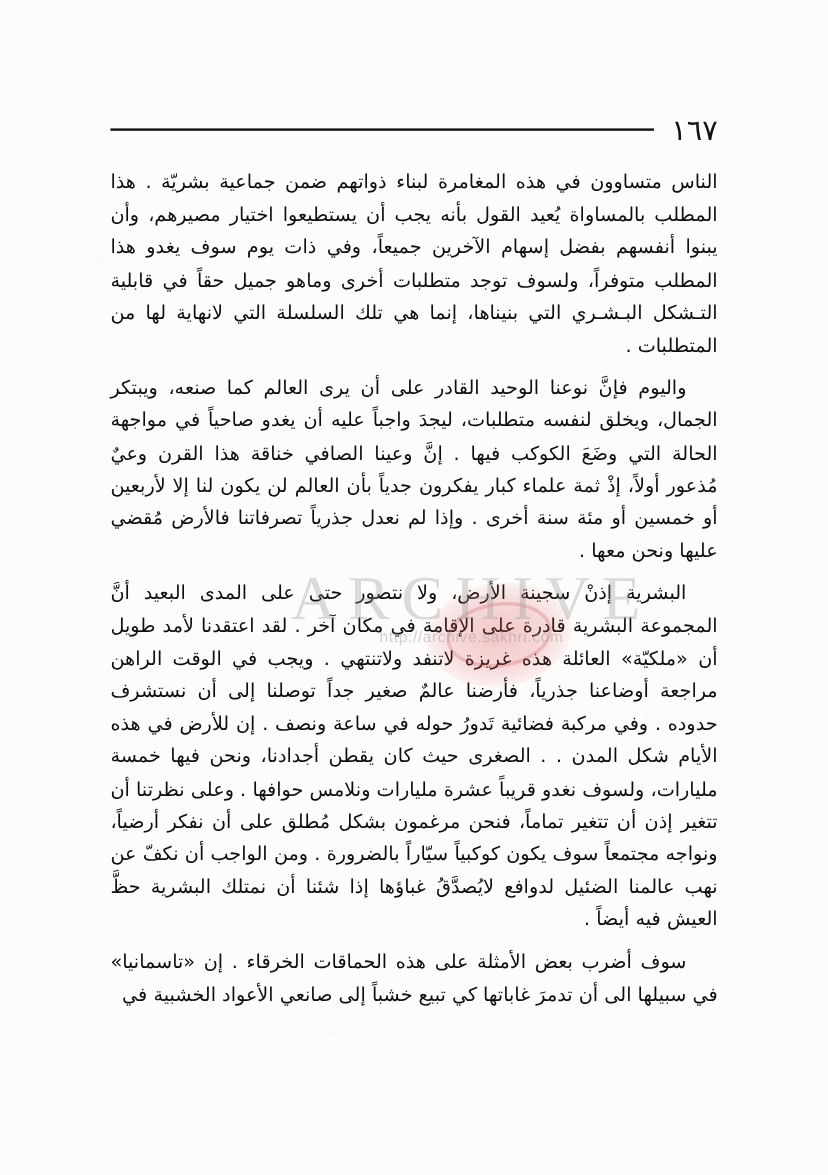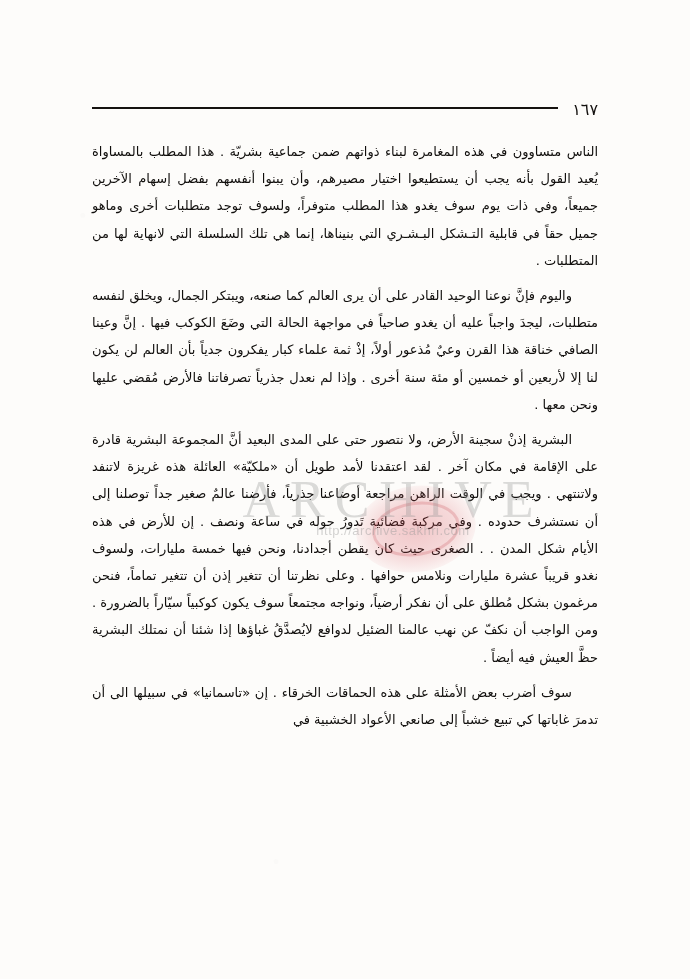--- a/index.html
+++ b/index.html
@@ -22,21 +22,21 @@
     top: 96px;
     left: 92px;
     right: 92px;
     height: 26px;
     display: flex;
     flex-direction: row-reverse;
     align-items: center;
     gap: 14px;
   }
   .page-number {
-    font-size: 16px;
+    font-size: 24px;
     color: #14110f;
     letter-spacing: 1px;
     white-space: nowrap;
     font-family: "DejaVu Sans", "Liberation Sans", sans-serif;
     direction: rtl;
   }
   .header-rule {
     flex: 1;
     height: 2px;
     background: #15120f;
@@ -46,21 +46,21 @@
   
   .body-text {
     position: absolute;
     top: 138px;
     left: 92px;
     width: 506px;
     direction: rtl;
     text-align: justify;
     text-align-last: right;
     color: #100e0c;
-    font-size: 13px;
+    font-size: 16px;
     line-height: 27.2px;
   }
   .para {
     margin: 0 0 8px 0;
     text-indent: 26px;
   }
   .para.no-indent {
     text-indent: 0;
   }
   .para.tight {

